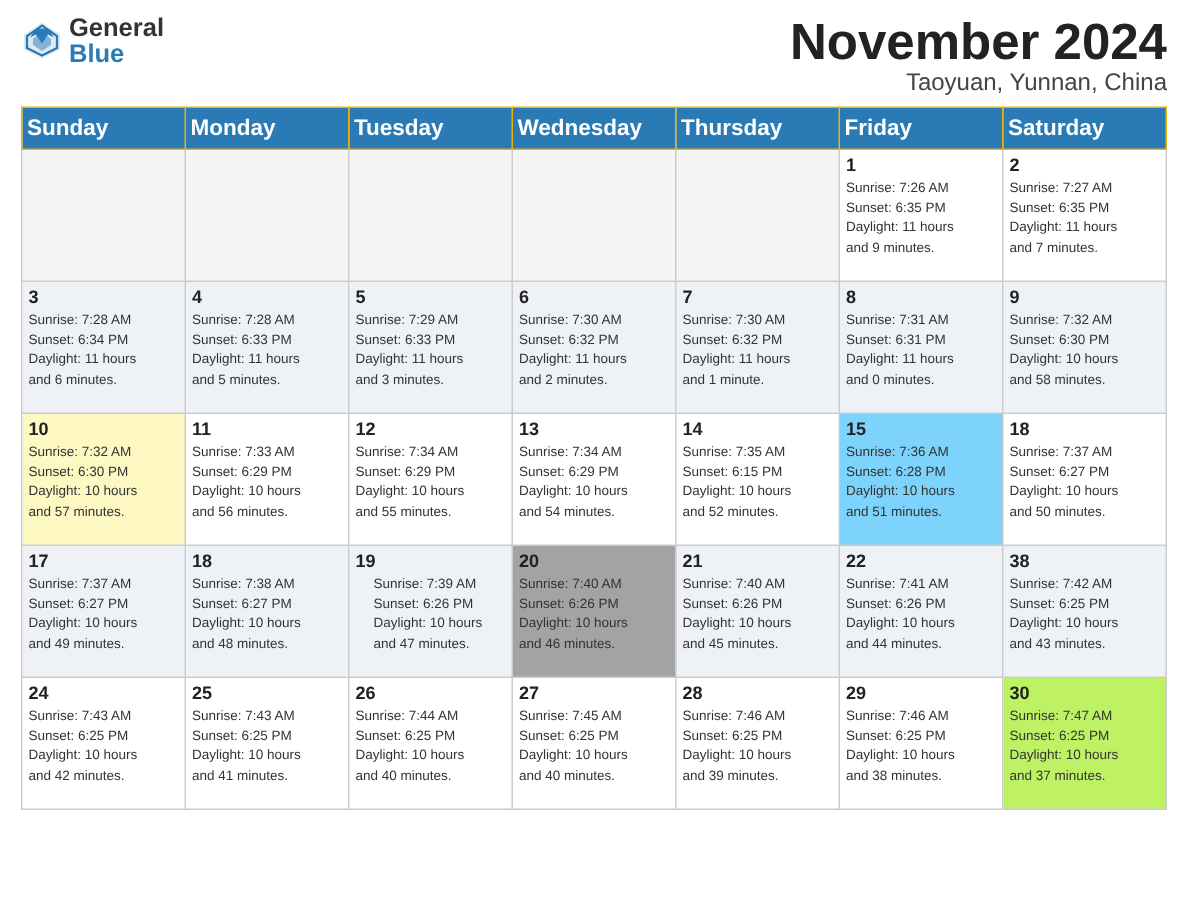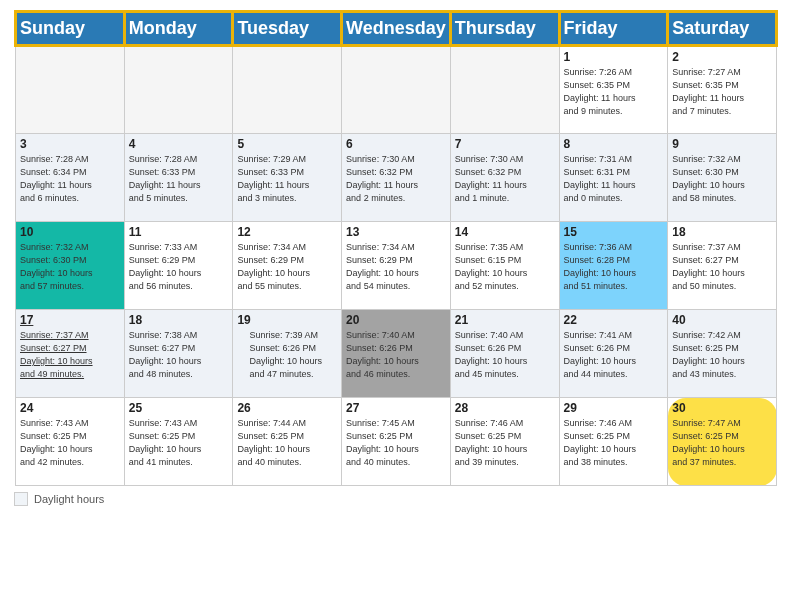--- a/index.html
+++ b/index.html
@@ -60,24 +60,24 @@
       color: #444;
     }
     .calendar {
       width: 100%;
       border-collapse: collapse;
       table-layout: fixed;
     }
     .calendar th {
       background: #2a7ab5;
       color: #fff;
-      font-size: 18px;
+      font-size: 15px;
       font-weight: bold;
       padding: 5px 3px;
-      border: 3px solid #eab308;
+      border: 1px solid #eab308;
       text-align: left;
     }
     .calendar td {
       border: 1px solid #ccc;
       vertical-align: top;
       padding: 3px 4px;
       font-size: 9.5px;
       color: #333;
       height: 88px;
       background: #fff;
@@ -116,20 +116,38 @@
       height: 14px;
       background: #f0f4f8;
       border: 1px solid #ccc;
       display: inline-block;
     }
   </style>
 </head>
 <body>
 
 <div class="page">
+  <div class="header">
+    <div class="logo">
+      <svg class="logo-icon" viewBox="0 0 28 28">
+        <polygon points="14,2 26,10 26,20 14,26 2,20 2,10" fill="#2a7ab5" opacity="0.15"></polygon>
+        <polygon points="14,4 24,11 24,19 14,24 4,19 4,11" fill="none" stroke="#2a7ab5" stroke-width="1.5"></polygon>
+        <polygon points="14,8 20,13 20,17 14,21 8,17 8,13" fill="#2a7ab5" opacity="0.5"></polygon>
+        <path d="M10,6 L18,6 L22,12 L18,10 L14,16 L10,10 L6,12 Z" fill="#2a7ab5"></path>
+      </svg>
+      <div class="logo-text">
+        <span class="logo-general">General</span>
+        <span class="logo-blue">Blue</span>
+      </div>
+    </div>
+    <div class="title-block">
+      <div class="month-title">November 2024</div>
+      <div class="location">Taoyuan, Yunnan, China</div>
+    </div>
+  </div>
 
   <table class="calendar">
     <thead>
       <tr id="days-header">
           <th>Sunday</th>
           <th>Monday</th>
           <th>Tuesday</th>
           <th>Wednesday</th>
           <th>Thursday</th>
           <th>Friday</th>
@@ -203,21 +221,21 @@
           </td>
           <td style="background: rgb(238, 242, 247);">
             <span class="day-num">9</span>
             <div class="day-info" style="white-space: pre-line;">Sunrise: 7:32 AM
 Sunset: 6:30 PM
 Daylight: 10 hours
 and 58 minutes.</div>
           </td>
         </tr>
         <tr>
-          <td style="background: #14b8a6; margin-top: 40px;">
+          <td style="background: #fef9c3; margin-top: 40px;">
             <span class="day-num">10</span>
             <div class="day-info" style="white-space: pre-line;">Sunrise: 7:32 AM
 Sunset: 6:30 PM
 Daylight: 10 hours
 and 57 minutes.</div>
           </td>
           <td style="background: rgb(255, 255, 255);">
             <span class="day-num">11</span>
             <div class="day-info" style="white-space: pre-line;">Sunrise: 7:33 AM
 Sunset: 6:29 PM
@@ -254,21 +272,21 @@
           </td>
           <td style="background: rgb(255, 255, 255);">
             <span class="day-num">18</span>
             <div class="day-info" style="white-space: pre-line;">Sunrise: 7:37 AM
 Sunset: 6:27 PM
 Daylight: 10 hours
 and 50 minutes.</div>
           </td>
         </tr>
         <tr>
-          <td style="background: rgb(238, 242, 247); text-decoration: underline;">
+          <td style="background: rgb(238, 242, 247);">
             <span class="day-num">17</span>
             <div class="day-info" style="white-space: pre-line;">Sunrise: 7:37 AM
 Sunset: 6:27 PM
 Daylight: 10 hours
 and 49 minutes.</div>
           </td>
           <td style="background: rgb(238, 242, 247);">
             <span class="day-num">18</span>
             <div class="day-info" style="white-space: pre-line;">Sunrise: 7:38 AM
 Sunset: 6:27 PM
@@ -297,21 +315,21 @@
 and 45 minutes.</div>
           </td>
           <td style="background: rgb(238, 242, 247);">
             <span class="day-num">22</span>
             <div class="day-info" style="white-space: pre-line;">Sunrise: 7:41 AM
 Sunset: 6:26 PM
 Daylight: 10 hours
 and 44 minutes.</div>
           </td>
           <td style="background: rgb(238, 242, 247);">
-            <span class="day-num">40</span>
+            <span class="day-num">38</span>
             <div class="day-info" style="white-space: pre-line;">Sunrise: 7:42 AM
 Sunset: 6:25 PM
 Daylight: 10 hours
 and 43 minutes.</div>
           </td>
         </tr>
         <tr>
           <td style="background: rgb(255, 255, 255);">
             <span class="day-num">24</span>
             <div class="day-info" style="white-space: pre-line;">Sunrise: 7:43 AM
@@ -347,28 +365,24 @@
 Daylight: 10 hours
 and 39 minutes.</div>
           </td>
           <td style="background: rgb(255, 255, 255);">
             <span class="day-num">29</span>
             <div class="day-info" style="white-space: pre-line;">Sunrise: 7:46 AM
 Sunset: 6:25 PM
 Daylight: 10 hours
 and 38 minutes.</div>
           </td>
-          <td style="background: #fde047; border-radius: 18px;">
+          <td style="background: #bef264;">
             <span class="day-num">30</span>
             <div class="day-info" style="white-space: pre-line;">Sunrise: 7:47 AM
 Sunset: 6:25 PM
 Daylight: 10 hours
 and 37 minutes.</div>
           </td>
         </tr>
       </tbody>
   </table>
 
-  <div class="footer">
-    <div class="footer-box"></div>
-    <span>Daylight hours</span>
-  </div>
 </div>
 
 </body></html>

